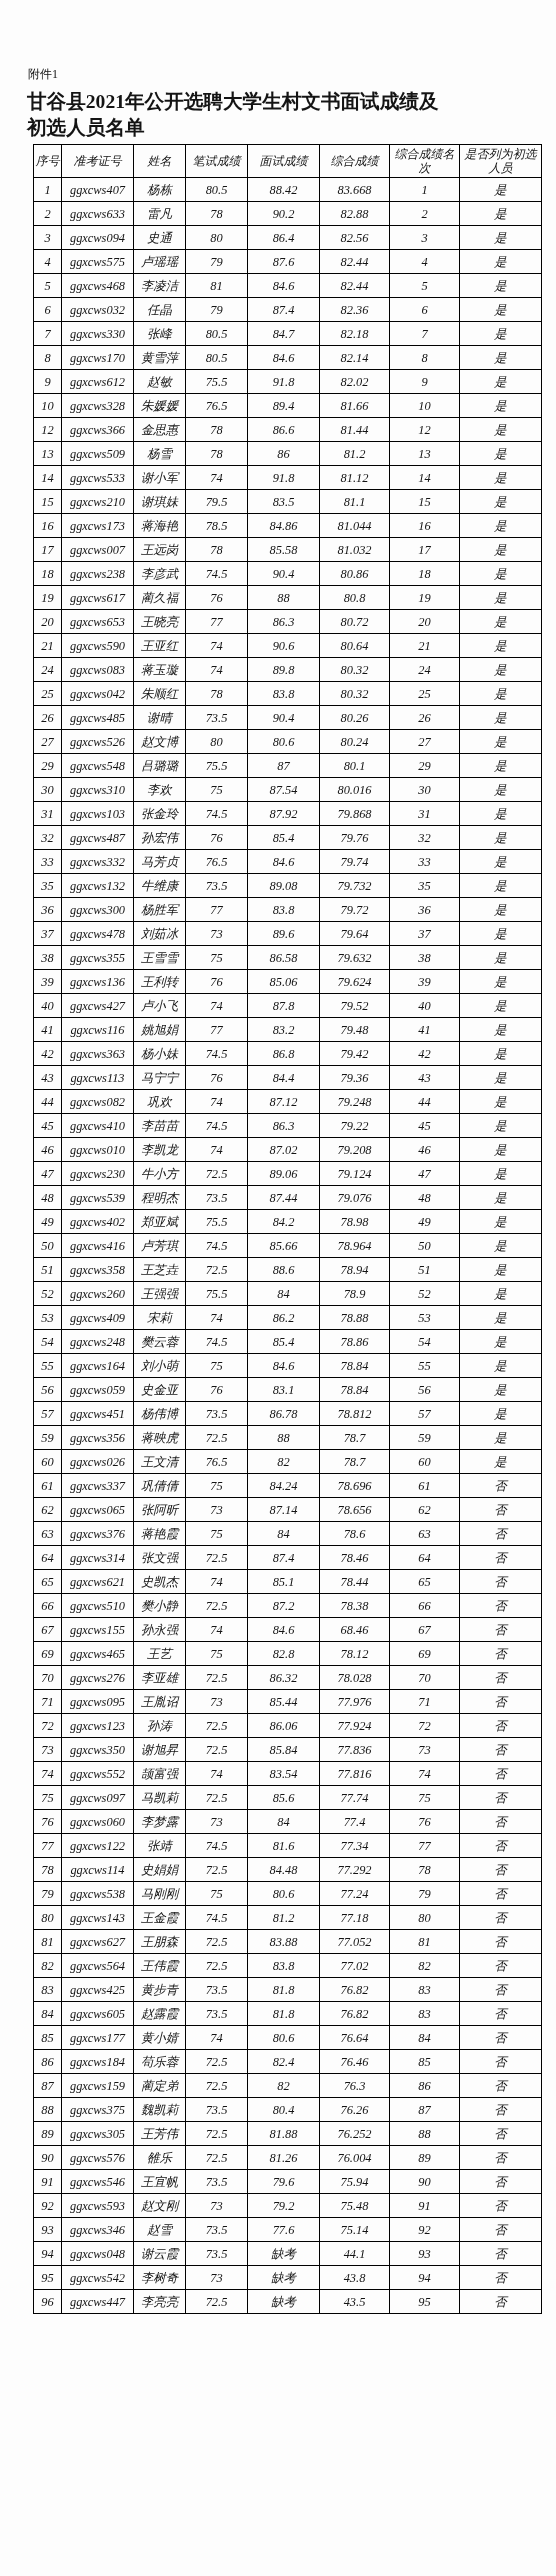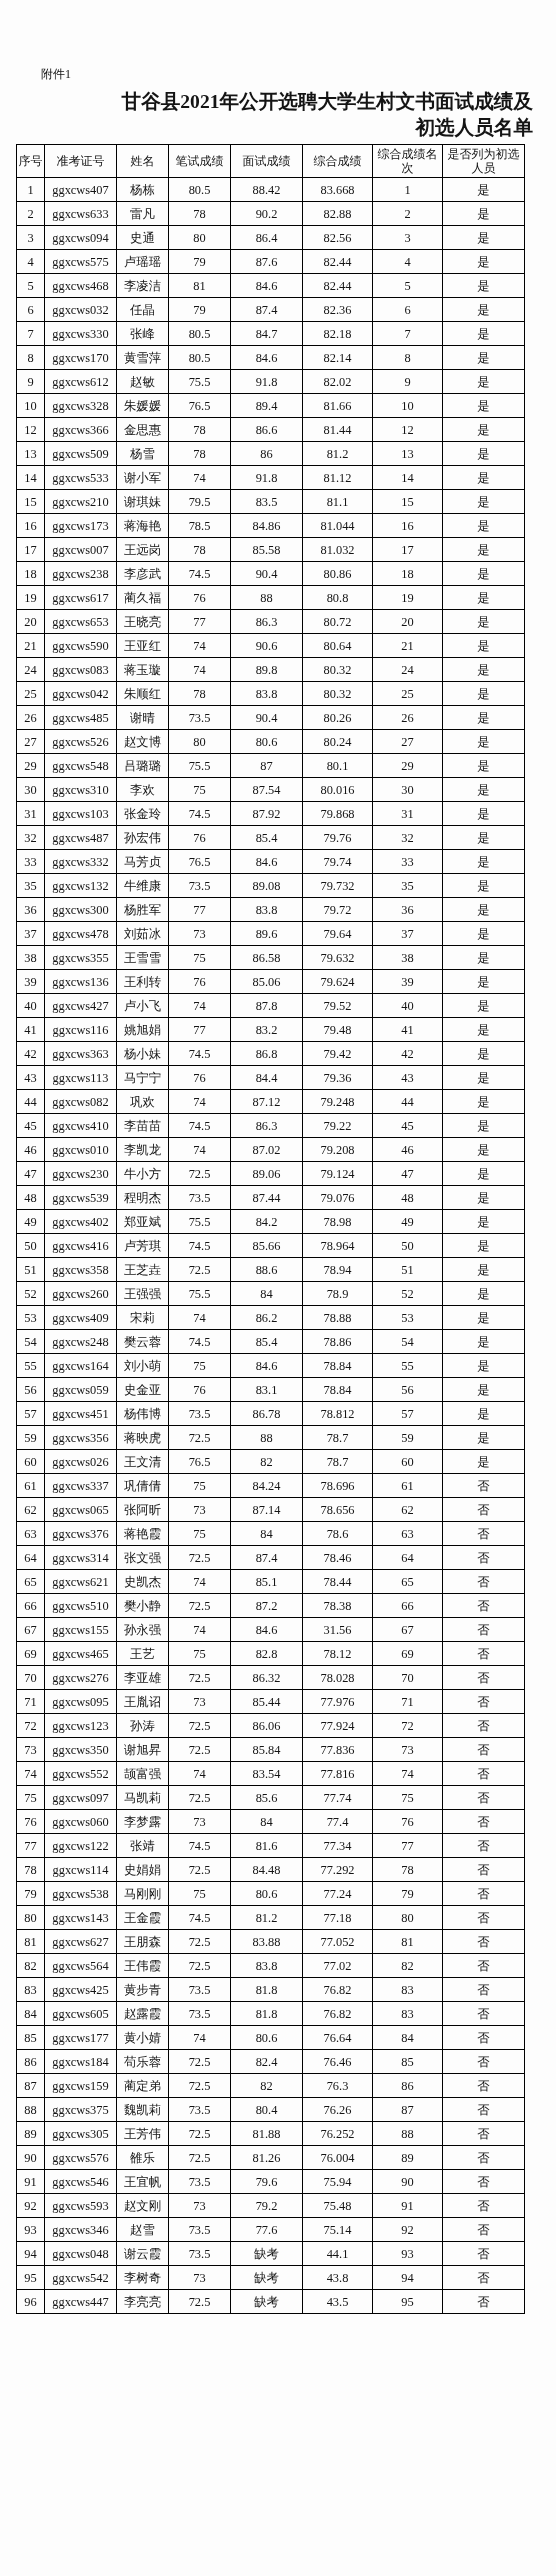--- a/index.html
+++ b/index.html
@@ -9,44 +9,45 @@
   body {
     width: 556px;
     height: 2647px;
     background: #fdfdfd;
     color: #141414;
     font-family: "Liberation Serif", "DejaVu Serif", serif;
     position: relative;
   }
   .attachment-label {
     position: absolute;
-    left: 41px;
+    left: 28px;
     top: 67px;
     font-size: 12px;
     line-height: 1.2;
   }
   .doc-title {
     position: absolute;
     left: 27px;
     top: 89px;
     width: 506px;
     margin: 0;
-    text-align: right;
+    text-align: left;
     font-size: 19.6px;
     font-weight: 700;
     line-height: 26px;
   }
   table.results {
     position: absolute;
-    left: 16px;
+    left: 33px;
     top: 144px;
     width: 506px;
     border-collapse: collapse;
     table-layout: fixed;
     border: 1.5px solid #000;
+    font-style: italic;
   }
   table.results th,
   table.results td {
     border: 1px solid #000;
     text-align: center;
     vertical-align: middle;
     padding: 0 1px;
     overflow: hidden;
   }
   table.results thead th {
@@ -696,21 +697,21 @@
           <td>78.38</td>
           <td>66</td>
           <td>否</td>
         </tr>
         <tr>
           <td>67</td>
           <td>ggxcws155</td>
           <td>孙永强</td>
           <td>74</td>
           <td>84.6</td>
-          <td>31.56</td>
+          <td>68.46</td>
           <td>67</td>
           <td>否</td>
         </tr>
         <tr>
           <td>69</td>
           <td>ggxcws465</td>
           <td>王艺</td>
           <td>75</td>
           <td>82.8</td>
           <td>78.12</td>

